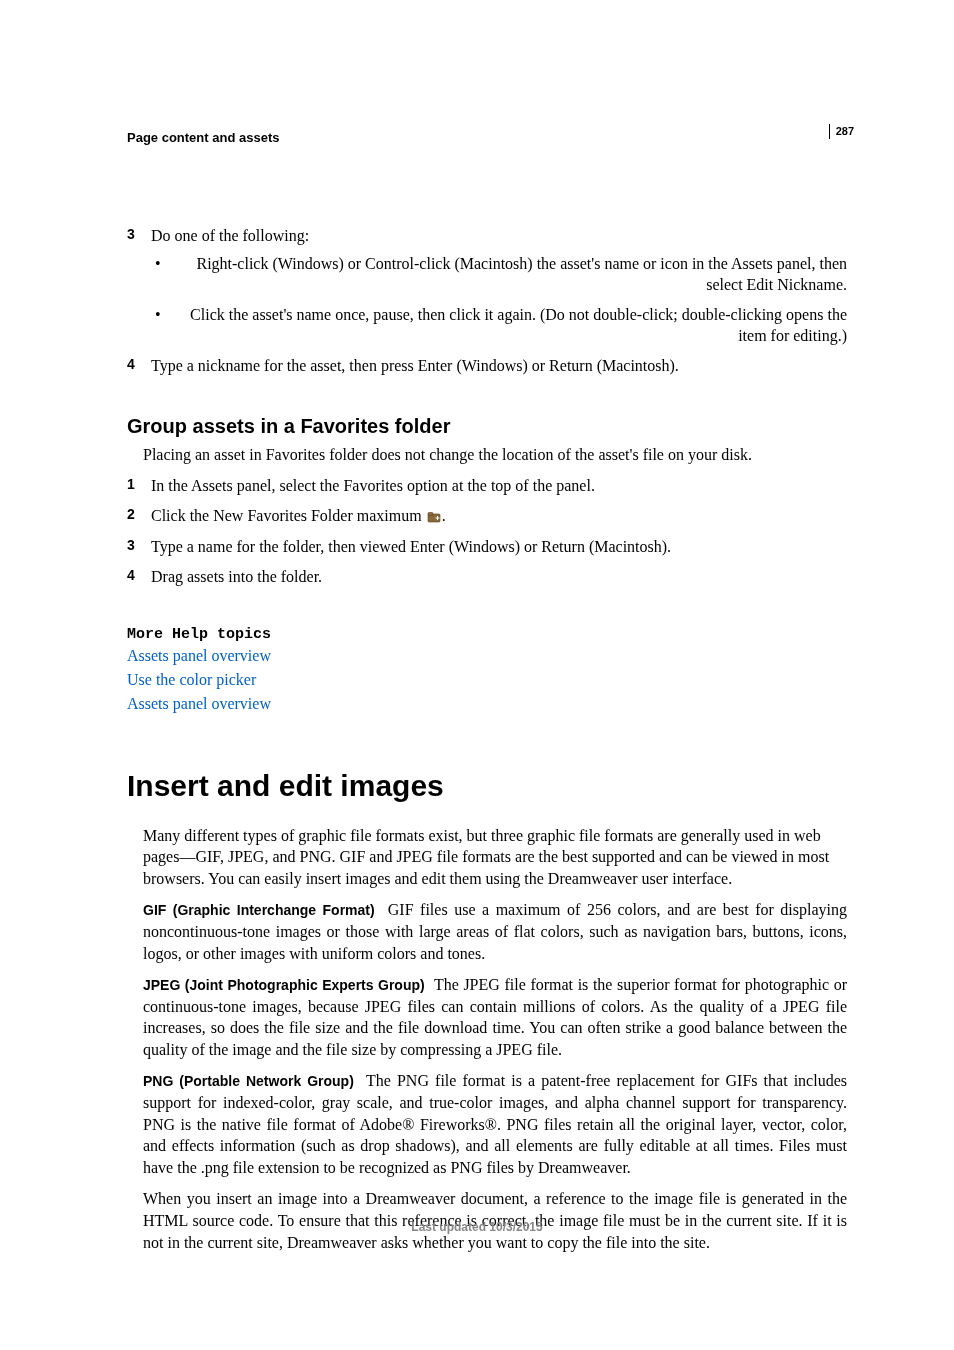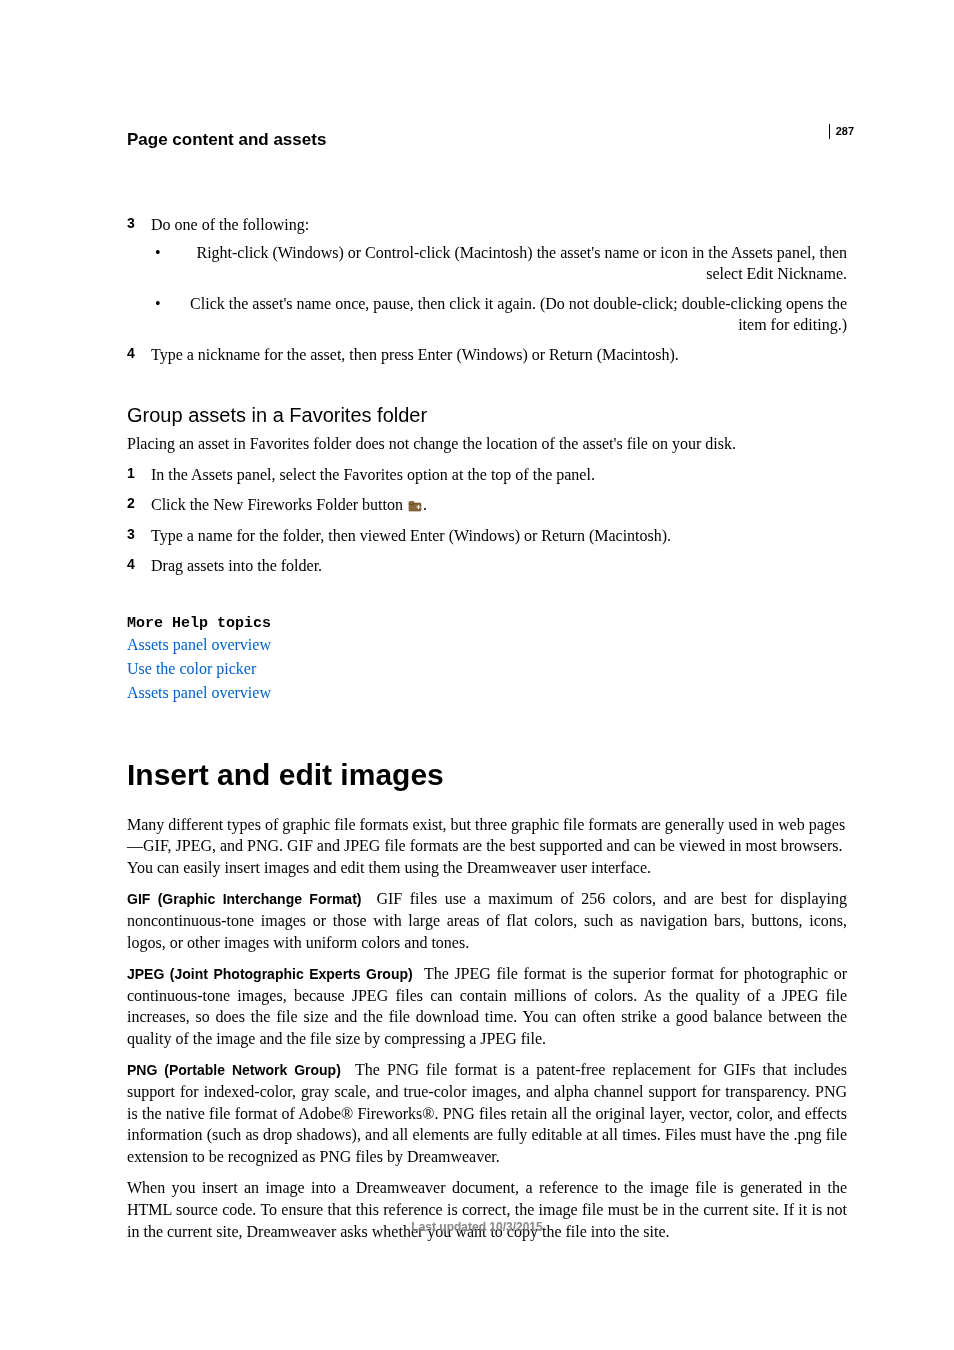--- a/index.html
+++ b/index.html
@@ -25,23 +25,23 @@
     font-weight: 700;
     font-size: 11px;
     color: #000;
     border-left: 1.5px solid #000;
     padding-left: 6px;
     line-height: 1.4;
   }
   .running-head {
     font-family: "Myriad Pro", "Helvetica Neue", Arial, sans-serif;
     font-weight: 700;
-    font-size: 17px;
+    font-size: 13px;
     color: #000;
-    margin-bottom: 64px;
+    margin-bottom: 80px;
   }
   .content {
     width: 720px;
   }
   ol.numbered {
     list-style: none;
     margin: 0;
     padding: 0;
   }
   ol.numbered > li {
@@ -74,28 +74,28 @@
   }
   ul.bullets > li::before {
     content: "•";
     position: absolute;
     left: 4px;
     top: 0;
     font-size: 16px;
   }
   h2.section {
     font-family: "Myriad Pro", "Helvetica Neue", Arial, sans-serif;
-    font-weight: 400;
+    font-weight: 700;
     font-size: 20px;
     margin: 38px 0 6px 0;
   }
   p.body {
     font-size: 16px;
     line-height: 1.35;
-    margin: 0 0 10px 0;
+    margin: 0 0 10px 16px;
   }
   .run-in {
     font-family: "Myriad Pro", "Helvetica Neue", Arial, sans-serif;
     font-weight: 700;
     font-size: 14px;
   }
   h3.more-help {
     font-family: Liberation Mono, monospace;
     font-weight: 700;
     font-size: 15px;
@@ -158,21 +158,21 @@
     <h2 class="section">Group assets in a Favorites folder</h2>
     <p class="body">Placing an asset in Favorites folder does not change the location of the asset's file on your disk.</p>
 
     <ol class="numbered">
       <li>
         <span class="num">1</span>
         <span>In the Assets panel, select the Favorites option at the top of the panel.</span>
       </li>
       <li>
         <span class="num">2</span>
-        <span>Click the New Fireworks Folder button </span><span class="icon-inline"><svg width="14" height="12" viewBox="0 0 14 12">
+        <span>Click the New Favorites Folder maximum </span><span class="icon-inline"><svg width="14" height="12" viewBox="0 0 14 12">
               <rect x="1" y="3" width="12" height="8" rx="1" fill="#8a6a3a" stroke="#5a4020" stroke-width="0.6"></rect>
               <rect x="1" y="1.5" width="5" height="3" rx="1" fill="#8a6a3a" stroke="#5a4020" stroke-width="0.6"></rect>
               <path d="M9.5 5.5 L12.5 8.5 M12.5 5.5 L9.5 8.5" stroke="#fff" stroke-width="0"></path>
               <rect x="8.5" y="6.5" width="4" height="1" fill="#fff"></rect>
               <rect x="10" y="5" width="1" height="4" fill="#fff"></rect>
             </svg></span><span>.</span>
       </li>
       <li>
         <span class="num">3</span>
         <span>Type a name for the folder, then viewed Enter (Windows) or Return (Macintosh).</span>

